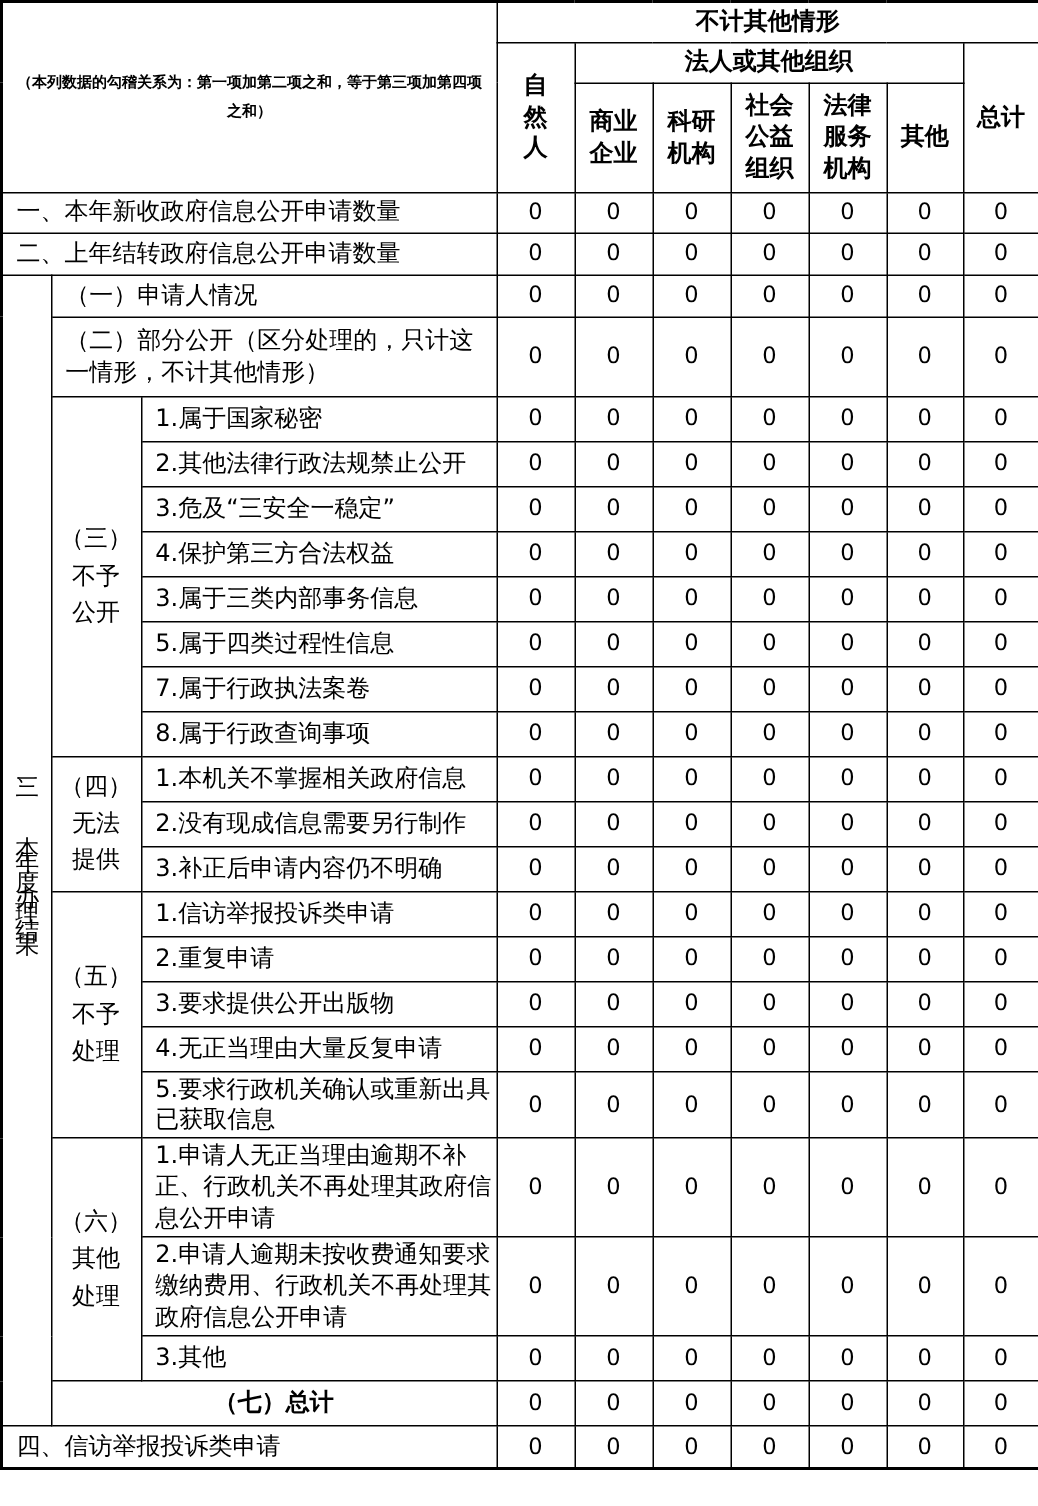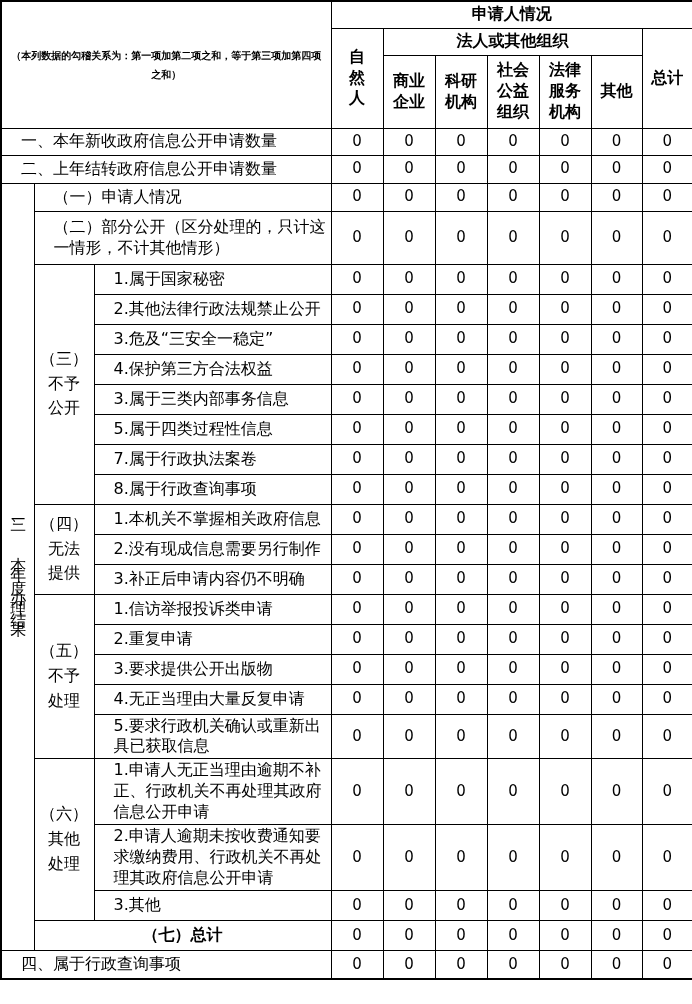--- a/index.html
+++ b/index.html
@@ -35,21 +35,21 @@
   td.note {
     text-align: center;
     font-weight: bold;
     font-size: 10px;
     line-height: 1.9;
     padding: 2px 6px;
   }
   
   td.lbl {
     text-align: left;
-    padding-left: 19px;
+    padding-left: 9px;
   }
   td.lbl.center { text-align: center; padding-left: 3px; font-weight: bold; }
   
   td.grp {
     text-align: center;
     white-space: pre-line;
     padding: 1px 1px;
     line-height: 1.55;
   }
   
@@ -91,21 +91,21 @@
       <col style="width:52px">
     <col style="width:52px">
       <col style="width:52px">
       <col style="width:51px">
     <col style="width:51px">
   </colgroup>
   <tbody>
 
     <tr class="hr1">
       <td class="note" colspan="3" rowspan="3">（本列数据的勾稽关系为：第一项加第二项之和，等于第三项加第四项之和）</td>
-      <td class="hdr" colspan="7">申请人情况</td>
+      <td class="hdr" colspan="7">不计其他情形</td>
     </tr>
     <tr class="hr2">
       <td class="hdr" rowspan="2">自
 然
 人</td>
       <td class="hdr" colspan="5">法人或其他组织</td>
       <td class="hdr" rowspan="2">总计</td>
     </tr>
     <tr class="hr3">
       <td class="hdr">商业
@@ -379,21 +379,21 @@
       <td class="v">0</td>
         <td class="v">0</td>
         <td class="v">0</td>
         <td class="v">0</td>
         <td class="v">0</td>
         <td class="v">0</td>
         <td class="v">0</td>
     </tr>
 
     <tr class="rh28">
-      <td class="lbl" colspan="3">四、属于行政查询事项</td>
+      <td class="lbl" colspan="3">四、信访举报投诉类申请</td>
       <td class="v">0</td>
         <td class="v">0</td>
         <td class="v">0</td>
         <td class="v">0</td>
         <td class="v">0</td>
         <td class="v">0</td>
         <td class="v">0</td>
     </tr>
   </tbody>
 </table>

